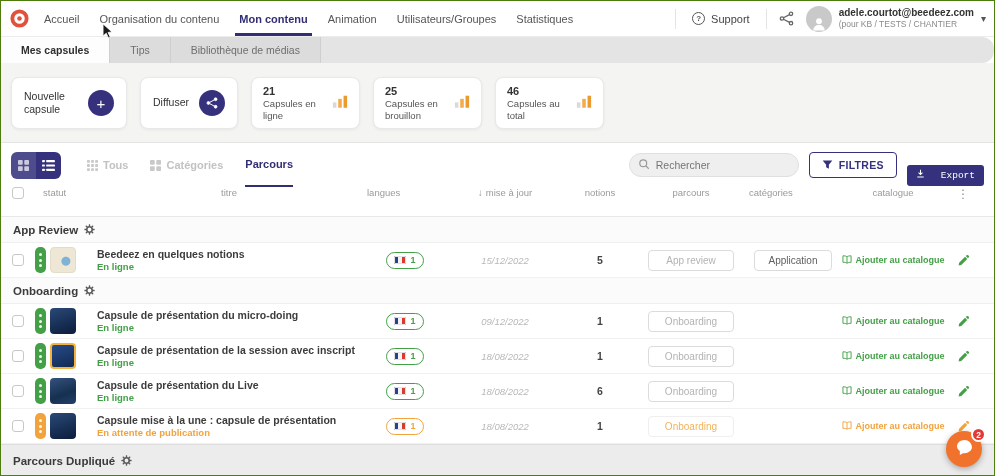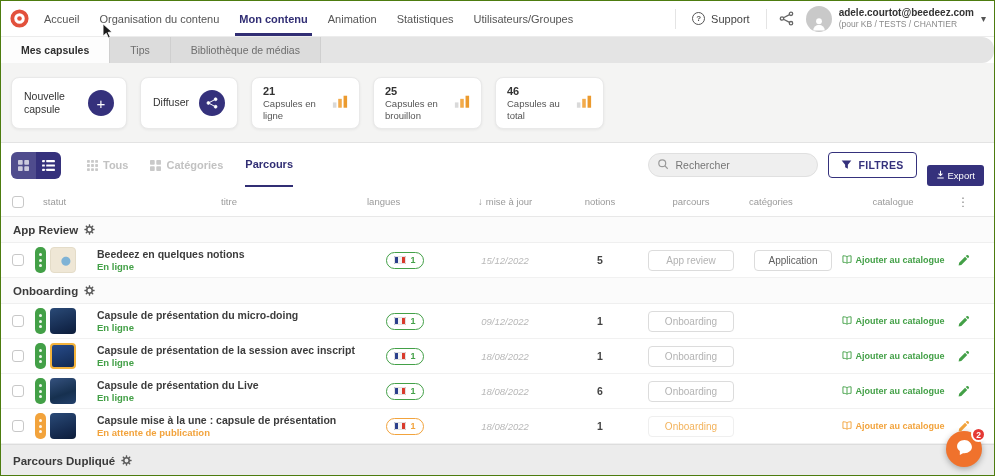--- a/index.html
+++ b/index.html
@@ -49,36 +49,36 @@
   .view-toggle { width:50px; height:27px; border-radius:6px; background:#35317c; display:flex; overflow:hidden; cursor:pointer; flex:0 0 auto; }
   .vt { flex:1; display:flex; align-items:center; justify-content:center; }
   .vt.grid { background:rgba(255,255,255,.18); opacity:.75; }
   .filter-tabs { display:flex; align-items:center; gap:22px; margin-left:26px; height:100%; }
   .ftab { display:flex; align-items:center; gap:5px; font-size:11px; color:#c2c2c2; cursor:pointer; height:100%; white-space:nowrap;font-weight:bold; }
   .ftab.active { color:#312e74; font-weight:bold; border-bottom:2px solid #312e74; }
   .toolbar-right { margin-left:auto; display:flex; align-items:center; gap:10px; }
   .search { display:flex; align-items:center; gap:6px; background:#efefef; border:1px solid #e0e0e0; border-radius:12px; height:24px; width:170px; padding:0 8px; }
   .search input { border:none; background:transparent; outline:none; font-size:10.5px; color:#555; width:100%; font-family:"Liberation Sans",sans-serif; }
   .btn-filtres { display:flex; align-items:center; gap:6px; background:#fff; border:1px solid #35317c; color:#35317c; border-radius:4px; height:26px; padding:0 12px; font-size:10.5px; font-weight:bold; letter-spacing:.3px; cursor:pointer; font-family:"Liberation Sans",sans-serif; }
-  .btn-export { display:flex; align-items:center; gap:3px; background:#35317c; border:none; color:#fff; border-radius:3px; height:21px; padding:0 9px; font-size:9.5px; cursor:pointer; font-family:Liberation Sans, sans-serif;margin-top:20px; }
+  .btn-export { display:flex; align-items:center; gap:16px; background:#35317c; border:none; color:#fff; border-radius:3px; height:21px; padding:0 9px; font-size:9.5px; cursor:pointer; font-family:Liberation Mono, monospace;margin-top:20px; }
 
   
   .cell { flex:0 0 auto; display:flex; align-items:center; }
   .c-check { width:34px; justify-content:center; }
   .c-statut { width:62px; gap:4px; }
   .c-titre { width:264px; flex-direction:column; align-items:flex-start; justify-content:center; gap:1px; overflow:hidden; }
   .c-langues { width:88px; justify-content:center; }
   .c-date { width:112px; justify-content:center; }
   .c-notions { width:78px; justify-content:center; }
   .c-parcours { width:104px; justify-content:center; }
   .c-categories { width:100px; justify-content:center; }
   .c-catalogue { width:100px; justify-content:center; }
   .c-edit { width:40px; justify-content:center; }
 
-  .thead { height:30px; display:flex; align-items:center; border-bottom:1px solid #e8e8e8; padding-right:27px; }
+  .thead { height:30px; display:flex; align-items:flex-start; border-bottom:1px solid #e8e8e8; padding-right:27px; }
   .thead .cell { flex-direction:row; font-size:9.5px; color:#9a9a9a; gap:3px; }
   .thead .c-statut { padding-left:8px; }
   .thead .c-langues, .thead .c-categories { justify-content:flex-start; padding-left:6px; }
   .sort-arrow { font-size:10px; color:#9a9a9a; cursor:pointer; }
   .kebab { font-size:12px; color:#8a8a8a; cursor:pointer; }
 
   .checkbox { width:12px; height:12px; border:1px solid #c8c8c8; border-radius:3px; background:#fff; cursor:pointer; display:inline-block; }
 
   .section-row { height:26px; display:flex; align-items:center; gap:6px; padding-left:12px; background:#fbfbfb; border-bottom:1px solid #efefef; }
   .section-row.last { background:#ececec; height:33px; border-top:1px solid #ddd; }
@@ -129,22 +129,22 @@
           <rect width="22" height="22" rx="5" fill="#fff"></rect>
           <circle cx="11" cy="11" r="7.5" fill="none" stroke="#e2513c" stroke-width="4"></circle>
           <circle cx="11" cy="11" r="2.4" fill="#e2513c"></circle>
         </svg>
     </div>
     <nav class="nav-items">
       <a class="nav-item">Accueil</a>
       <a class="nav-item">Organisation du contenu</a>
       <a class="nav-item active">Mon contenu</a>
       <a class="nav-item">Animation</a>
+      <a class="nav-item">Utilisateurs/Groupes</a>
       <a class="nav-item">Statistiques</a>
-      <a class="nav-item">Utilisateurs/Groupes</a>
     </nav>
     <span class="nav-cursor">
       <svg width="11" height="16" viewBox="0 0 12 18">
           <path d="M1 1l10 9-4.4.6 2.5 5.2-2.1 1-2.4-5.3L1 14.6z" fill="#1a1a1a" stroke="#fff" stroke-width="0.9"></path>
         </svg>
     </span>
     <div class="nav-right">
       <span class="sep"></span>
       <div class="support">
         <span class="q-icon">?</span>

